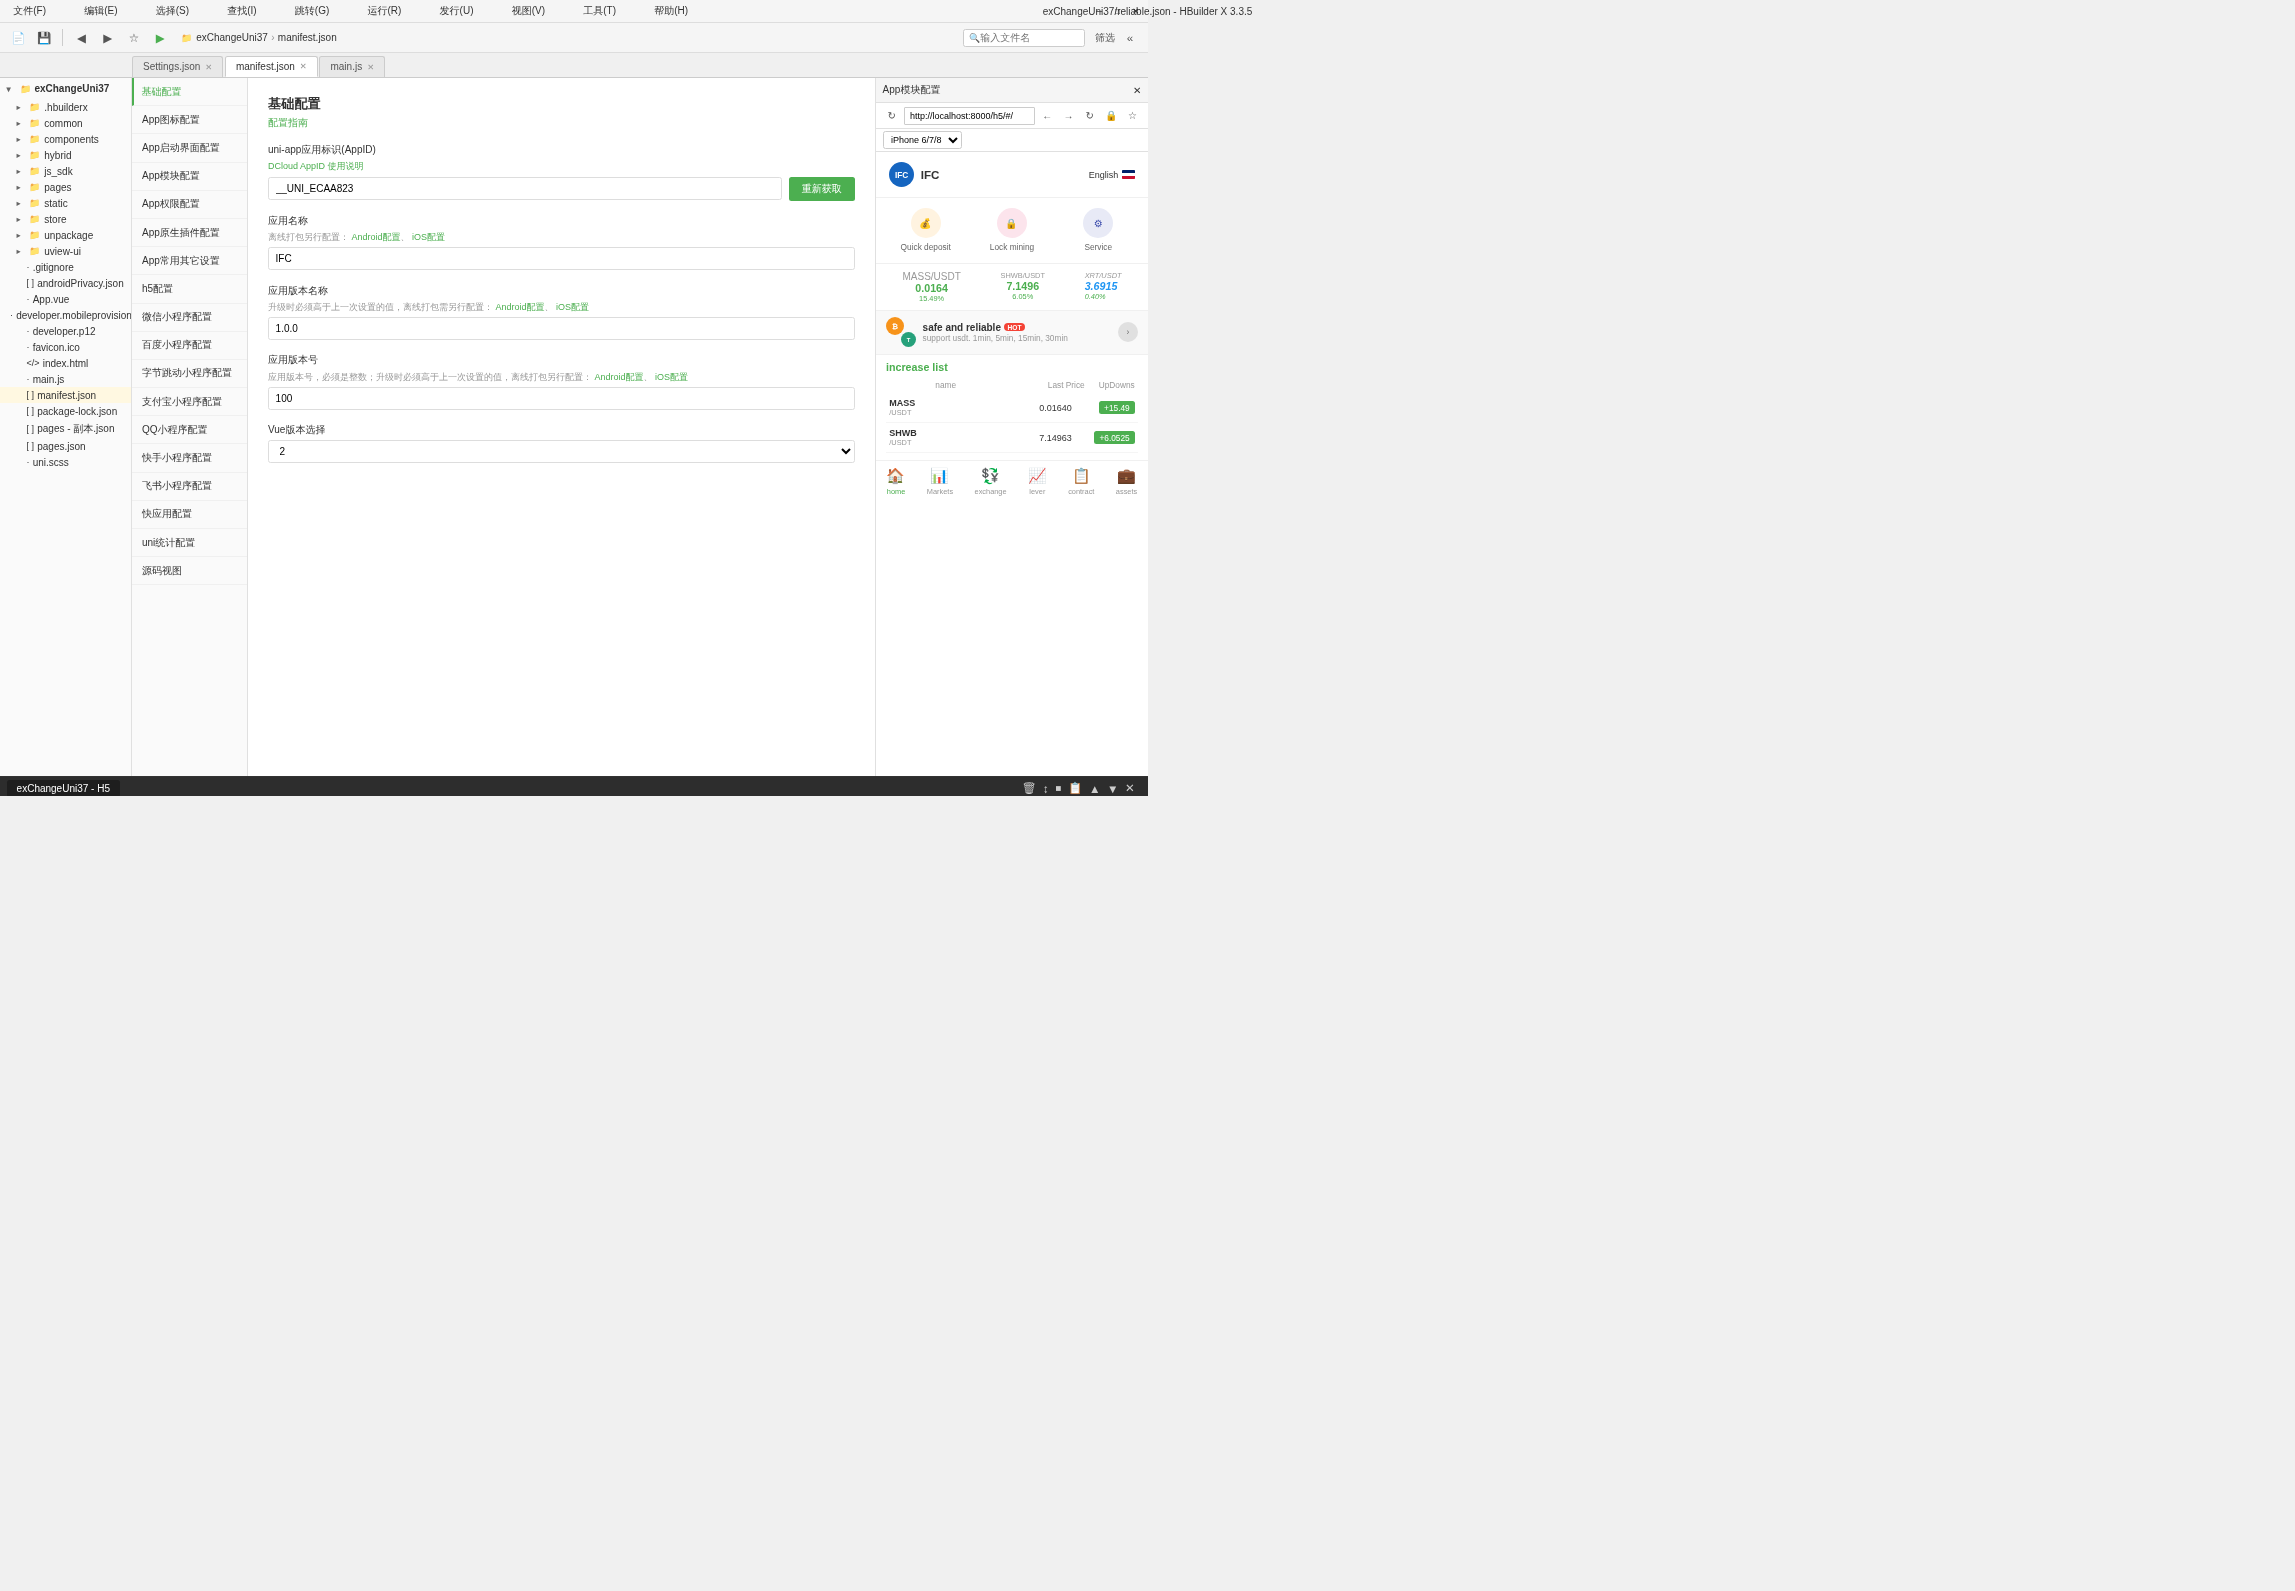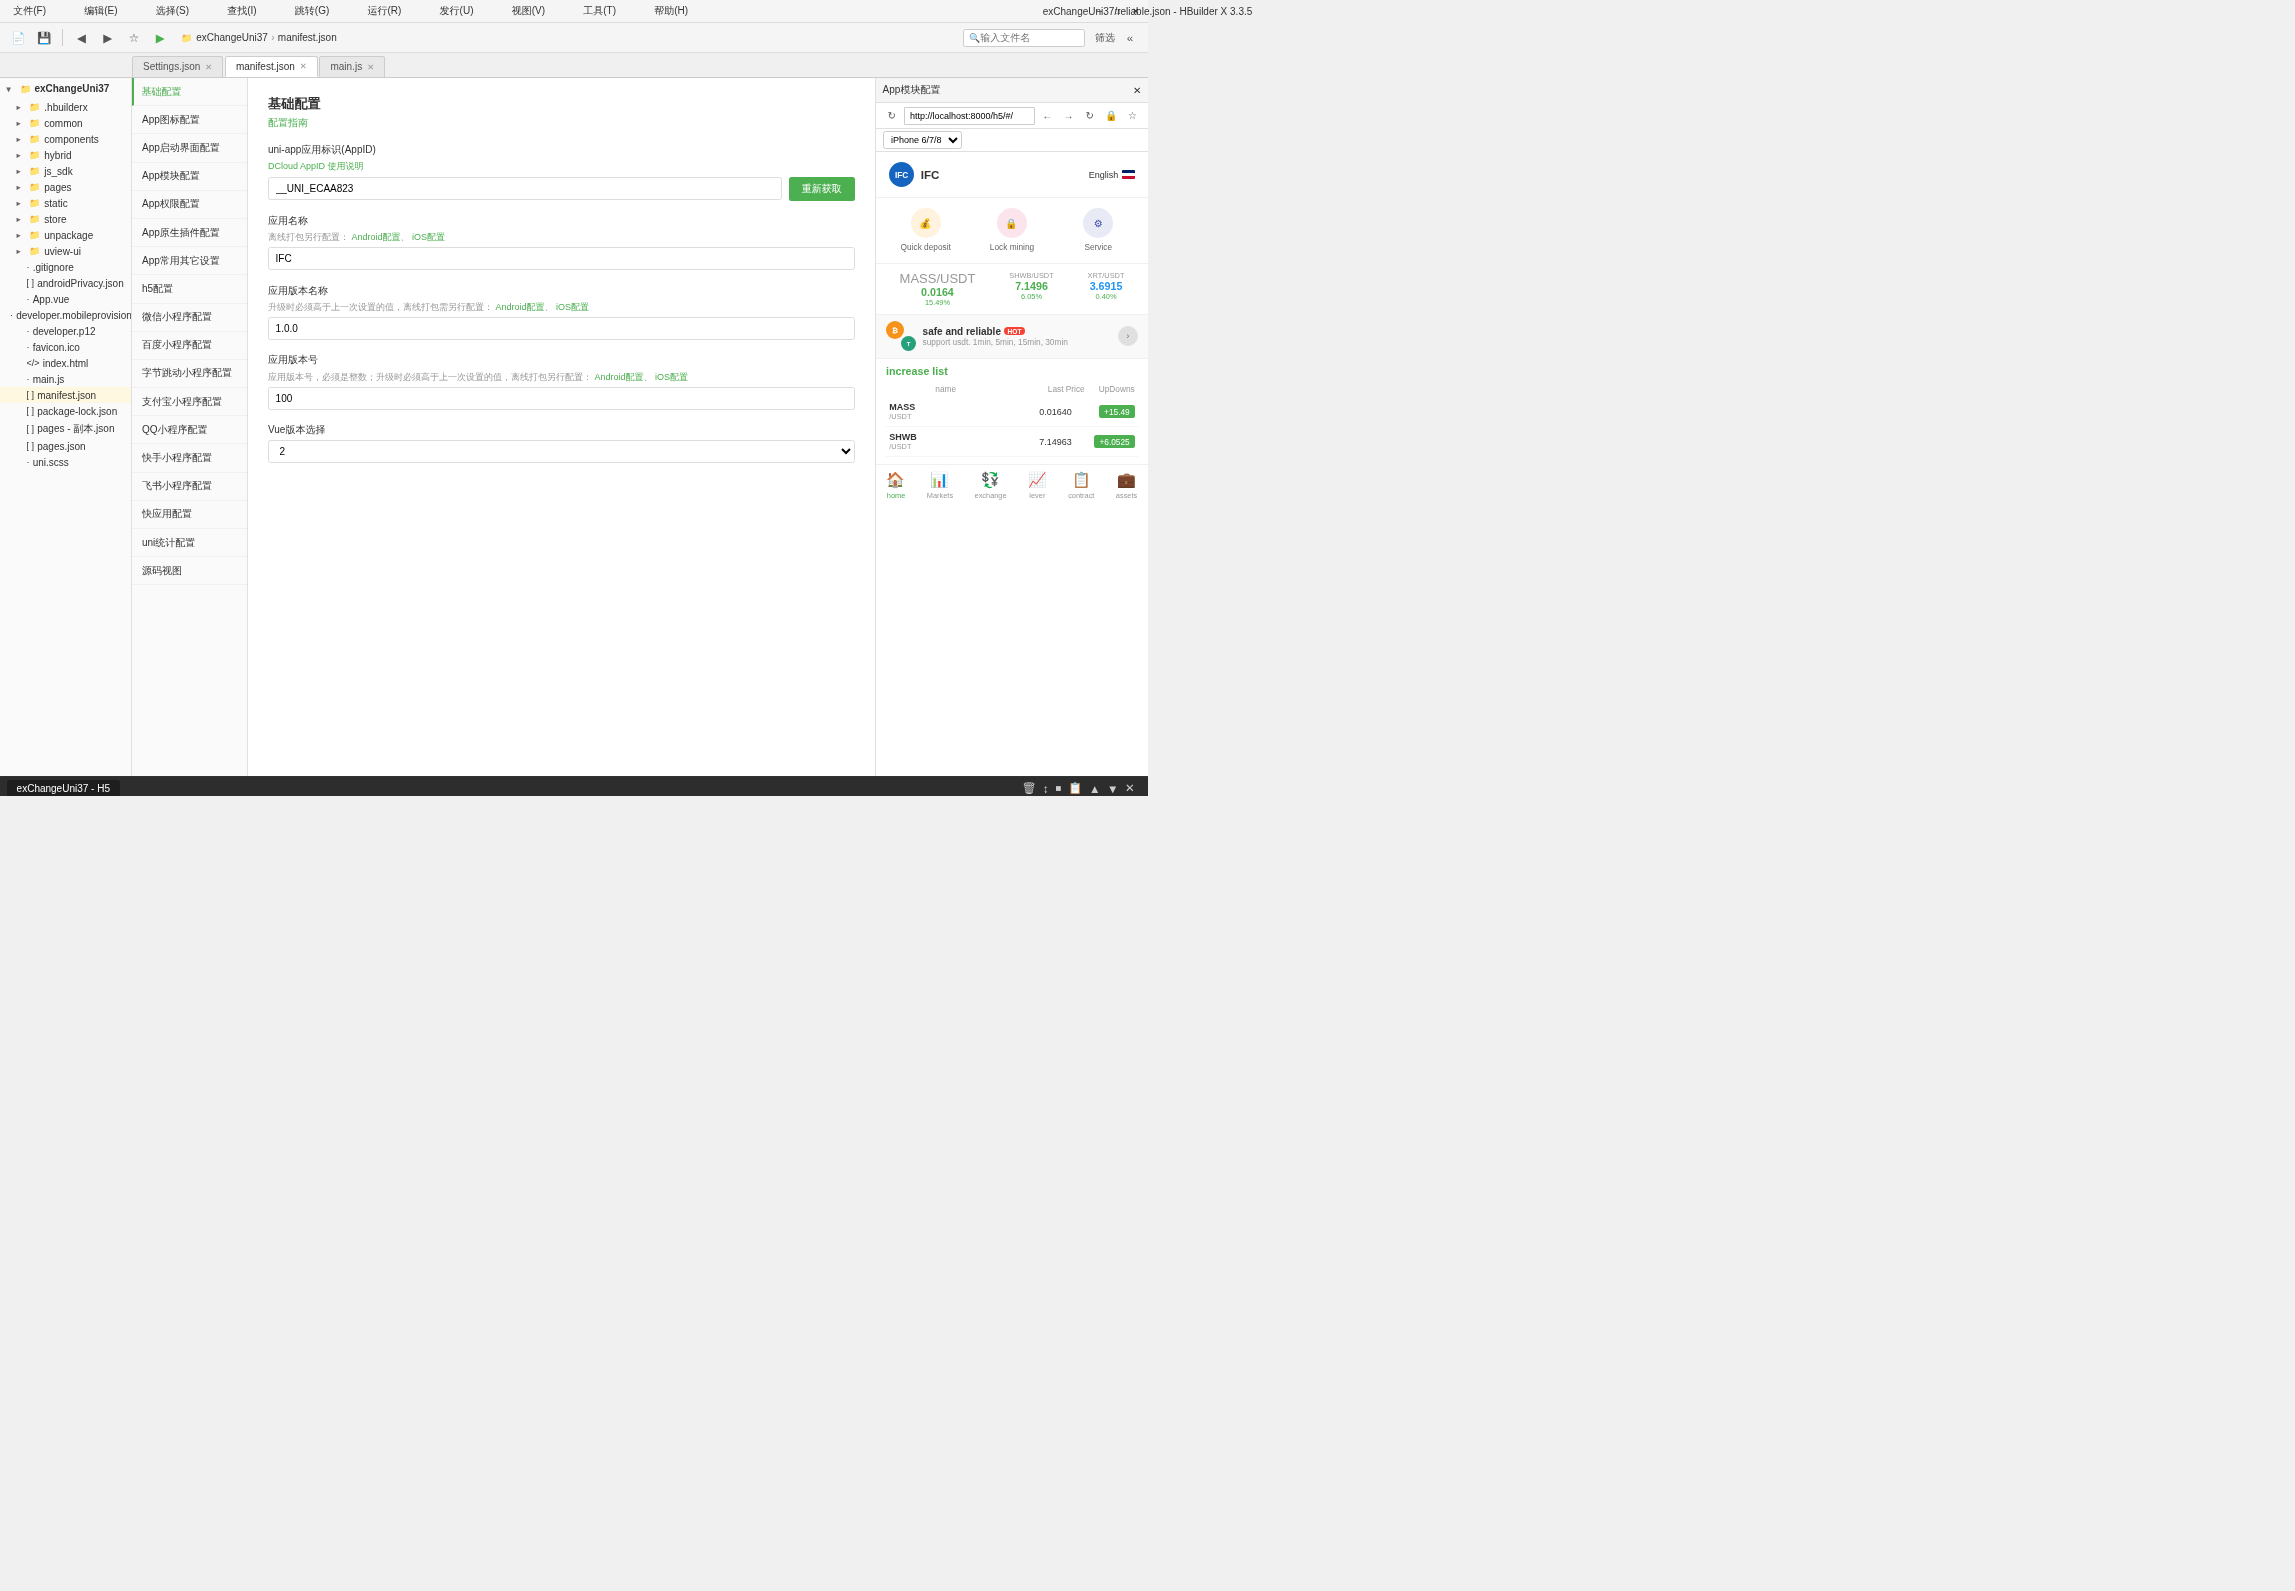--- a/index.html
+++ b/index.html
@@ -463,30 +463,30 @@
               <div class="price-card-label">Lock mining</div>
             </div>
             <div class="price-card">
               <div class="price-card-icon service">⚙</div>
               <div class="price-card-label">Service</div>
             </div>
           </div>
 
           <div style="display:flex; justify-content:space-around; padding:6.6px; border-bottom:0.8px solid #f0f0f0;">
             <div style="text-align:center;">
-              <div style="font-size:13px;color:#999;">MASS/USDT</div>
+              <div style="font-size:10px;color:#999;">MASS/USDT</div>
               <div style="font-size:10.7px;font-weight:bold;color:#4CAF50;">0.0164</div>
               <div style="font-size:7.4px;color:#4CAF50;">15.49%</div>
             </div>
             <div style="text-align:center;">
               <div style="font-size:7.4px;color:#999;">SHWB/USDT</div>
               <div style="font-size:10.7px;font-weight:bold;color:#4CAF50;">7.1496</div>
               <div style="font-size:7.4px;color:#4CAF50;">6.05%</div>
             </div>
-            <div style="text-align:center;">
+            <div style="text-align:left;font-style:italic;">
               <div style="font-size:7.4px;color:#999;">XRT/USDT</div>
               <div style="font-size:10.7px;font-weight:bold;color:#2196F3;">3.6915</div>
               <div style="font-size:7.4px;color:#4CAF50;">0.40%</div>
             </div>
           </div>
 
           <div class="safe-banner">
             <div class="safe-icon">
               <div class="btc">₿</div>
               <div class="usdt">T</div>

